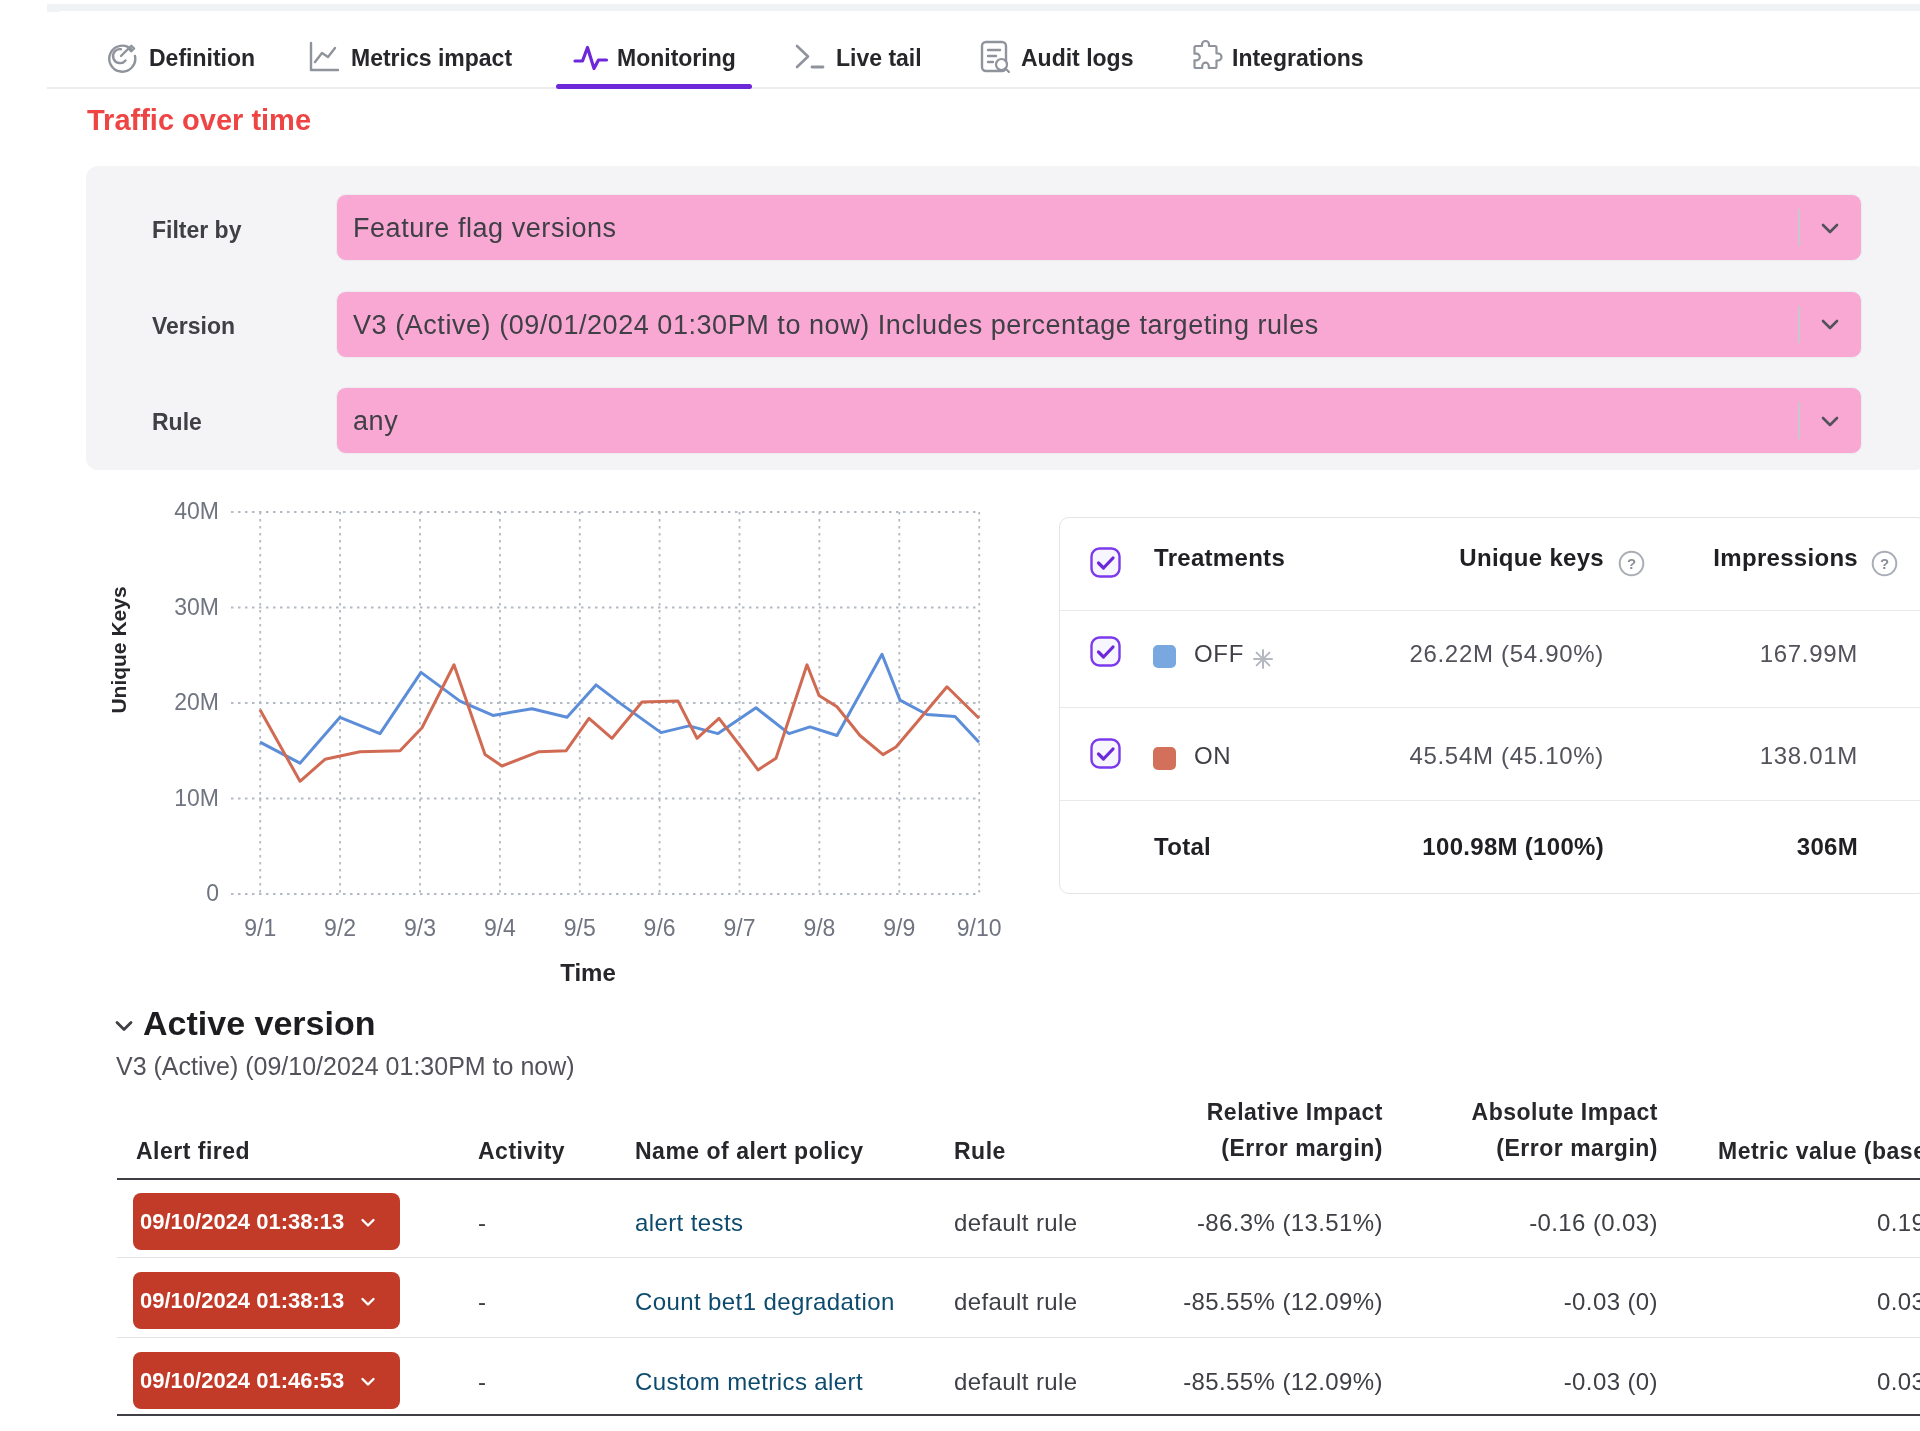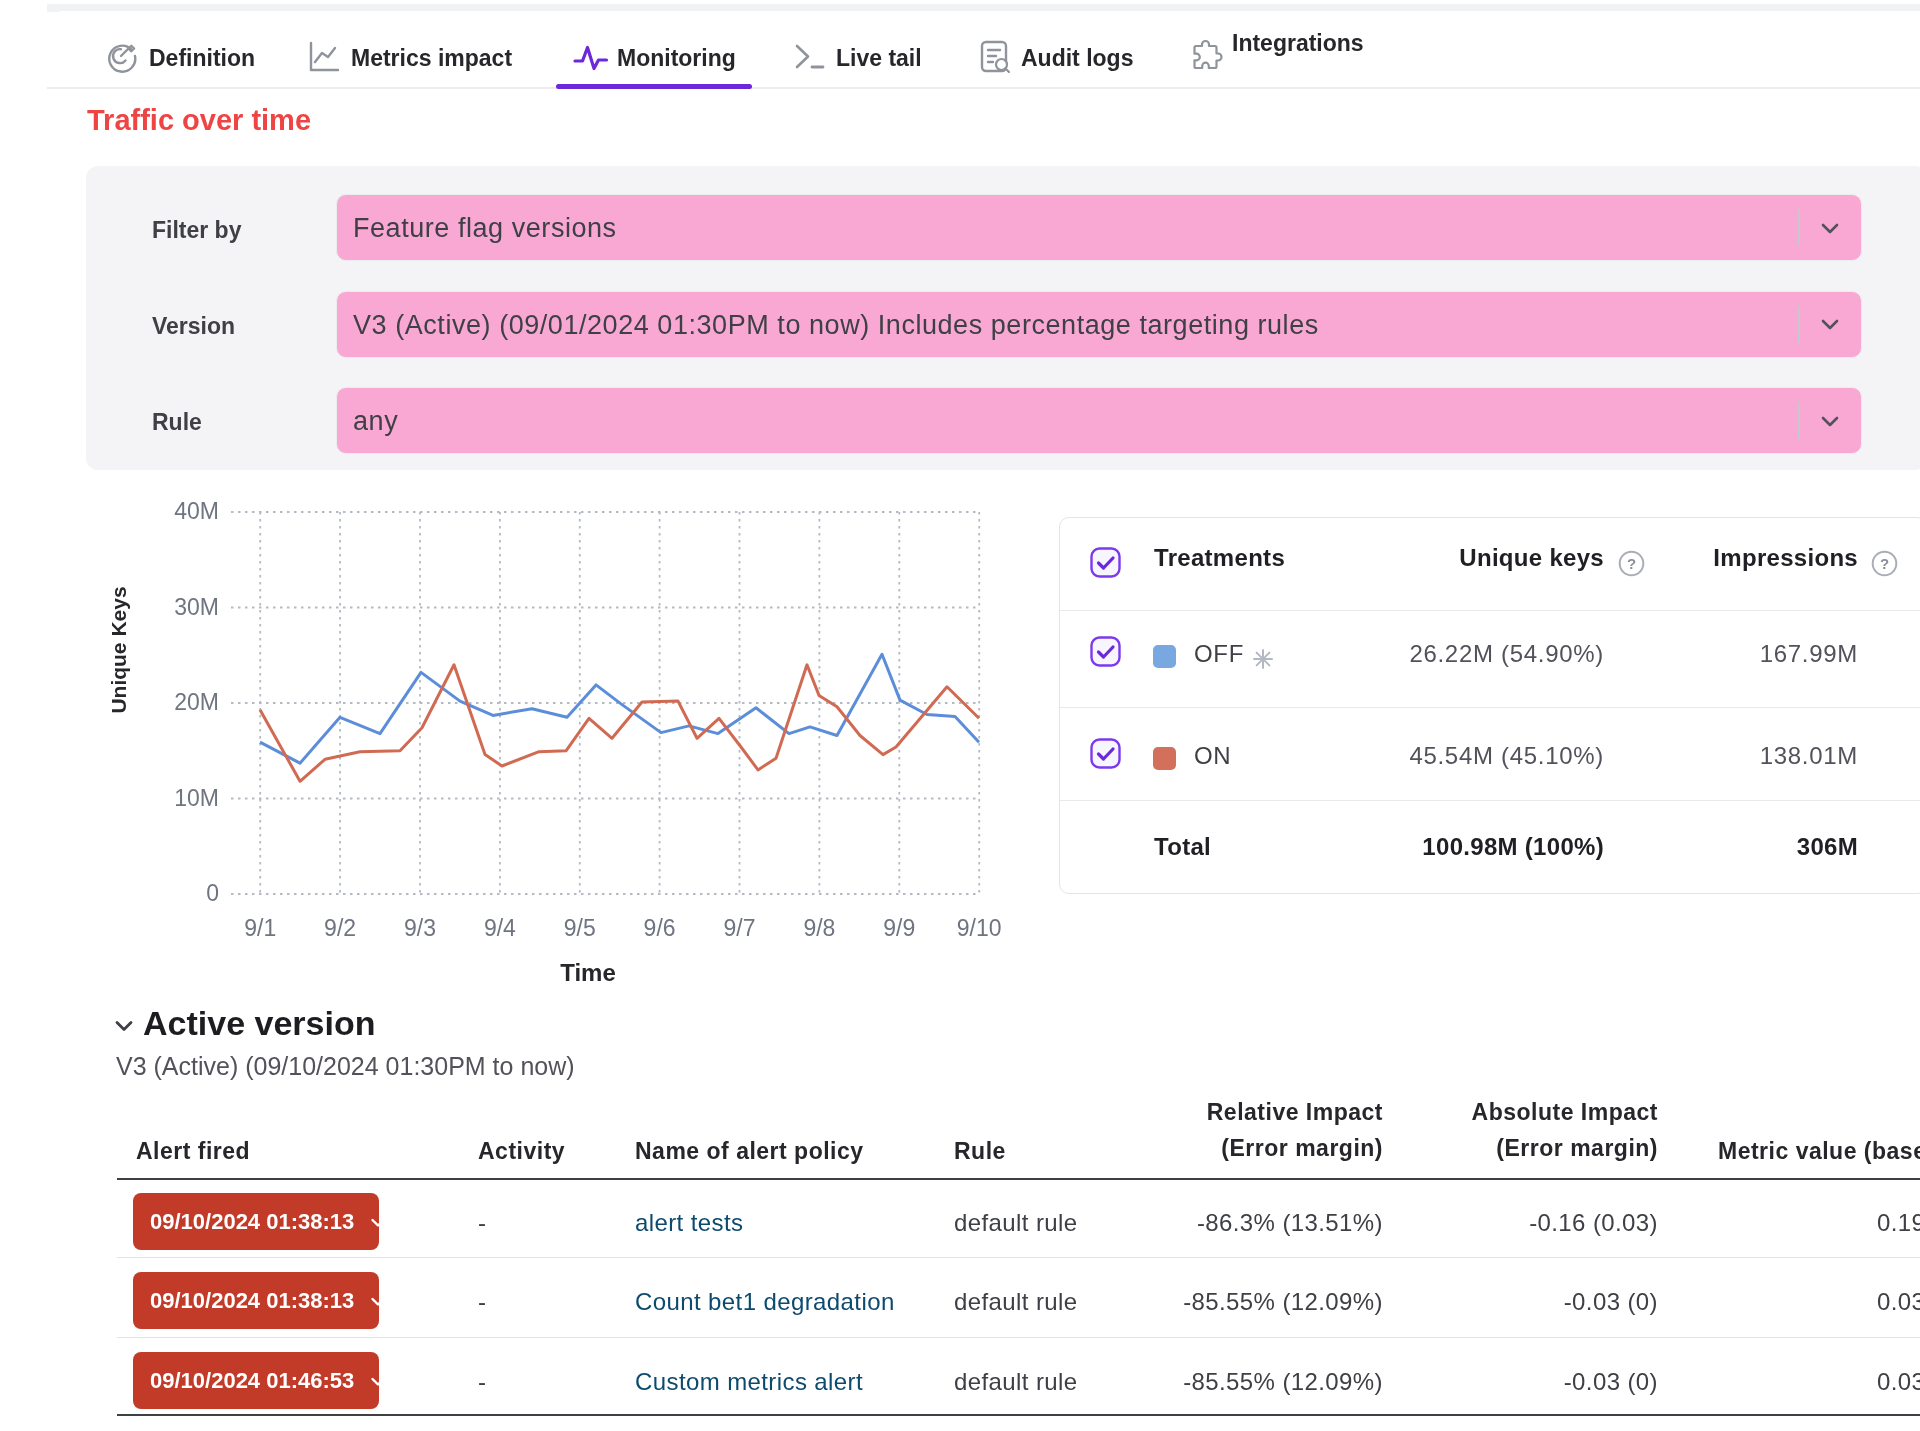--- a/index.html
+++ b/index.html
@@ -22,21 +22,21 @@
   
   #tcard { position:absolute; left:1012px; top:517px; width:868px; height:377px; background:#fff; border:1px solid #e4e4e7; border-radius:10px; }
   .tsep { position:absolute; left:0; width:866px; height:1px; background:#e9e9ec; }
   .trowtext { font-size:24px; color:#52525b; white-space:nowrap; letter-spacing:0.7px; }
   .tbold { font-size:24px; font-weight:bold; color:#1f1f24; letter-spacing:0.3px; }
   .swatch { position:absolute; width:23px; height:23px; border-radius:5px; }
   
   .ath { position:absolute; font-size:23px; font-weight:bold; color:#26262b; white-space:nowrap; letter-spacing:0.5px; }
   .atd { position:absolute; font-size:24px; color:#3f4046; white-space:nowrap; letter-spacing:0.4px; }
   .link { color:#0c4a6e; }
-  .redbtn { position:absolute; left:86px; width:246px; height:57px; background:#c23b28; border-radius:8px; color:#fff; font-size:22px; font-weight:bold; line-height:57px; padding-left:17px; white-space:nowrap; }
+  .redbtn { position:absolute; left:86px; width:267px; height:57px; background:#c23b28; border-radius:8px; color:#fff; font-size:22px; font-weight:bold; line-height:57px; padding-left:7px; white-space:nowrap; }
   .sepline { position:absolute; left:70px; width:1817px; height:1px; background:#e4e4e7; }
   .darkline { position:absolute; left:70px; width:1817px; height:2px; background:#3f3f46; }
   .rvals { text-align:right; }
 </style>
 </head>
 <body>
 <div id="page">
   <div id="topstrip"></div>
   <div id="card"></div>
   <div id="tabline"></div>
@@ -66,21 +66,21 @@
   <svg class="abs" style="left:930px; top:38px;" width="36" height="38" viewBox="0 0 36 38" fill="none">
     <rect x="5" y="4" width="24" height="29" rx="4" stroke="#8f939c" stroke-width="2.4"></rect>
     <path d="M11 12 L23 12 M11 18 L19 18 M11 24 L16 24" stroke="#8f939c" stroke-width="2.4" stroke-linecap="round"></path>
     <circle cx="24.5" cy="26.5" r="5.5" stroke="#8f939c" stroke-width="2.2" fill="#fff"></circle>
     <path d="M28.5 30.5 L32 34" stroke="#8f939c" stroke-width="2.2" stroke-linecap="round"></path>
   </svg>
   <div class="abs tabtext" style="left:974px; top:45px;">Audit logs</div>
   <svg class="abs" style="left:1142px; top:39px;" width="34" height="34" viewBox="0 0 34 34" fill="none">
     <path d="M13 5.5 a3.5 3.5 0 0 1 7 0 l0 1.5 l6 0 a1.5 1.5 0 0 1 1.5 1.5 l0 6 l1.5 0 a3.5 3.5 0 0 1 0 7 l-1.5 0 l0 6 a1.5 1.5 0 0 1 -1.5 1.5 l-6.2 0 l0 -2 a3.3 3.3 0 0 0 -6.6 0 l0 2 l-6.2 0 a1.5 1.5 0 0 1 -1.5 -1.5 l0 -6.2 l2 0 a3.3 3.3 0 0 0 0 -6.6 l-2 0 l0 -6.2 a1.5 1.5 0 0 1 1.5 -1.5 l6 0 Z" stroke="#8f939c" stroke-width="2.2" stroke-linejoin="round"></path>
   </svg>
-  <div class="abs tabtext" style="left:1185px; top:30px;">Integrations</div>
+  <div class="abs tabtext" style="left:1185px; top:45px;">Integrations</div>
 
   <div class="abs" style="left:40px; top:104px; font-size:29px; font-weight:bold; color:#ef4444;">Traffic over time</div>
 
   <div id="panel">
     <div class="flabel" style="top:51px;">Filter by</div>
     <div class="flabel" style="top:146.5px;">Version</div>
     <div class="flabel" style="top:243px;">Rule</div>
     <div class="ffield" style="top:28px;">
         <span class="ftext">Feature flag versions</span>
         <span class="fsep"></span>

